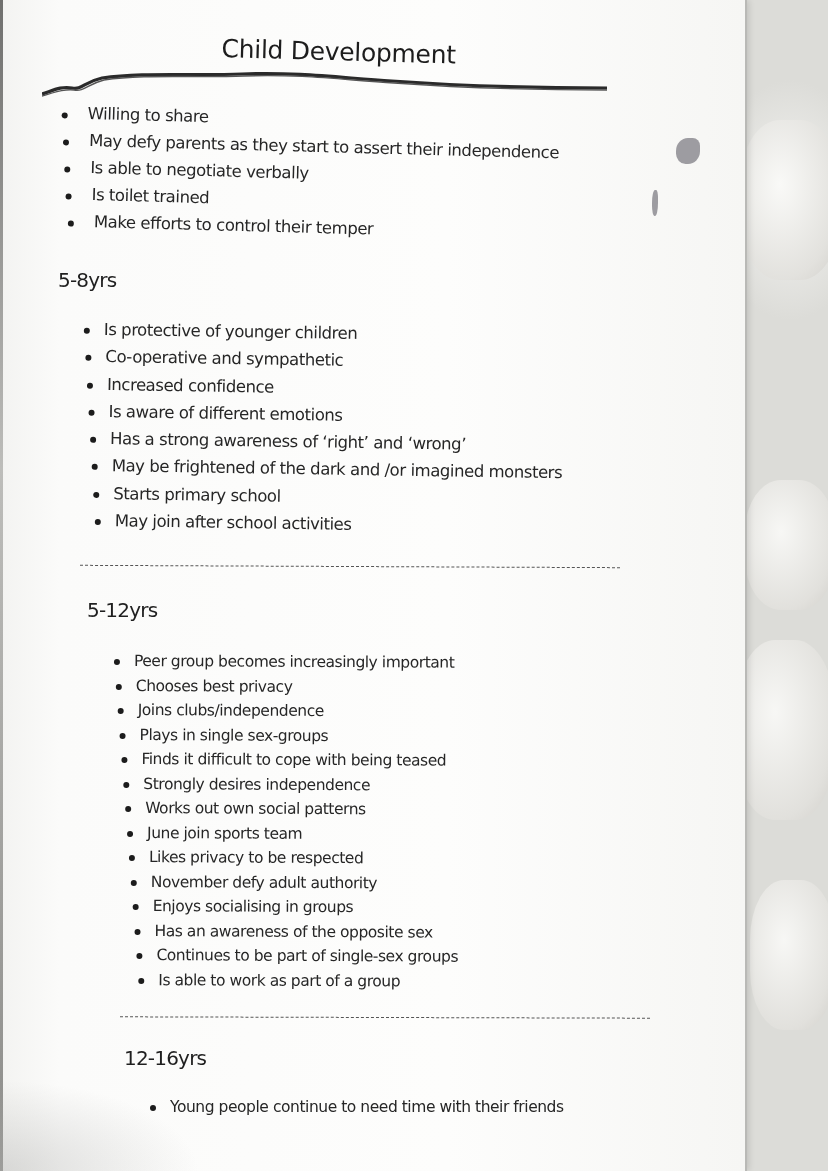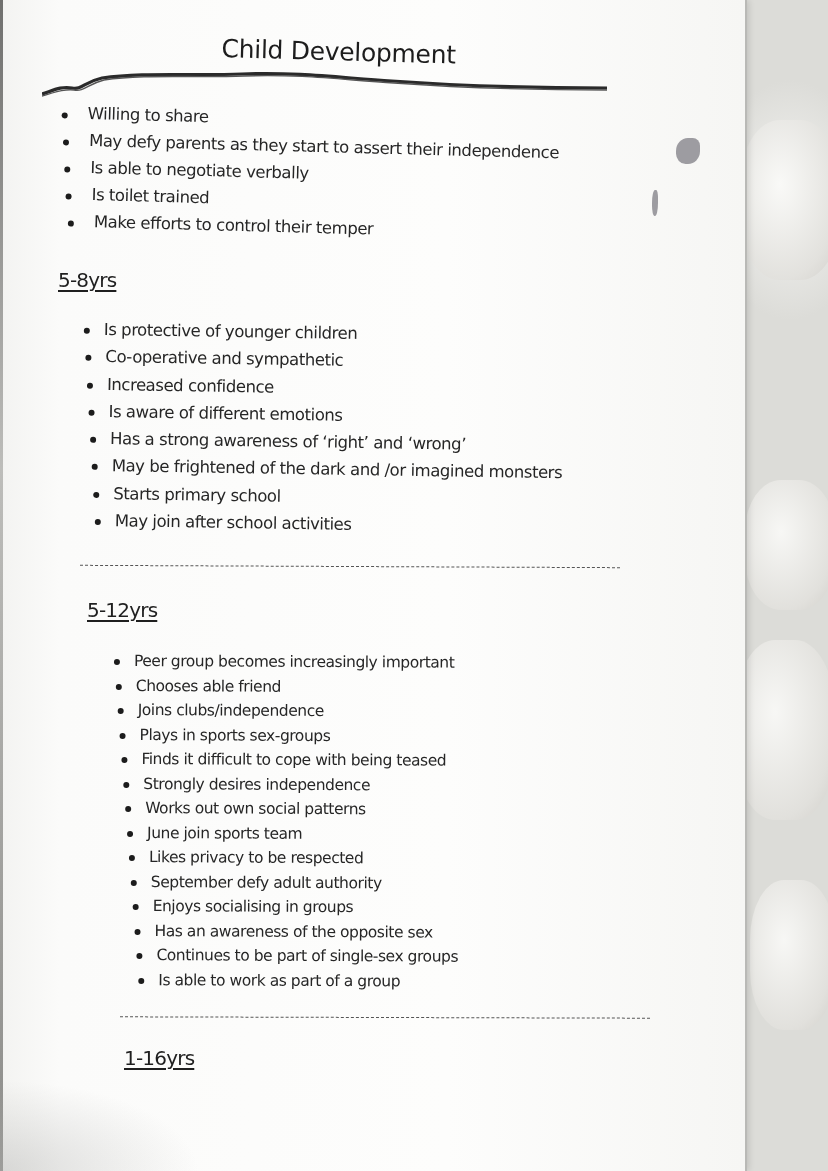--- a/index.html
+++ b/index.html
@@ -66,21 +66,20 @@
       position: absolute;
       left: 42px;
       top: 68px;
       width: 565px;
       height: 30px;
     }
     .section-heading {
       position: absolute;
       font-size: 20px;
       color: #1f1f1f;
-      text-decoration: underline;
       text-underline-offset: 3px;
       letter-spacing: -0.8px;
       white-space: nowrap;
     }
     ul.bullets {
       position: absolute;
       list-style: none;
       margin: 0;
       padding: 0;
     }
@@ -160,31 +159,34 @@
     <li style="margin-left:10px"><span class="dot"></span><span>May be frightened of the dark and /or imagined monsters</span></li>
     <li style="margin-left:12px"><span class="dot"></span><span>Starts primary school</span></li>
     <li style="margin-left:14px"><span class="dot"></span><span>May join after school activities</span></li>
   </ul>
 
   <div class="dashed" style="left:80px; top:566px; width:540px; transform: rotate(0.25deg);"></div>
 
   <div class="section-heading" style="left:87px; top:598px;">5-12yrs</div>
   <ul class="bullets" id="list-812" style="left:134px; top:652px; transform: rotate(0.3deg); transform-origin:left top;">
     <li><span class="dot"></span><span>Peer group becomes increasingly important</span></li>
-    <li style="margin-left:2px"><span class="dot"></span><span>Chooses able friend</span></li>
+    <li style="margin-left:2px"><span class="dot"></span><span>Chooses best privacy</span></li>
     <li style="margin-left:4px"><span class="dot"></span><span>Joins clubs/independence</span></li>
-    <li style="margin-left:6px"><span class="dot"></span><span>Plays in sports sex-groups</span></li>
+    <li style="margin-left:6px"><span class="dot"></span><span>Plays in single sex-groups</span></li>
     <li style="margin-left:8px"><span class="dot"></span><span>Finds it difficult to cope with being teased</span></li>
     <li style="margin-left:10px"><span class="dot"></span><span>Strongly desires independence</span></li>
     <li style="margin-left:12px"><span class="dot"></span><span>Works out own social patterns</span></li>
     <li style="margin-left:14px"><span class="dot"></span><span>June join sports team</span></li>
     <li style="margin-left:16px"><span class="dot"></span><span>Likes privacy to be respected</span></li>
-    <li style="margin-left:18px"><span class="dot"></span><span>September defy adult authority</span></li>
+    <li style="margin-left:18px"><span class="dot"></span><span>November defy adult authority</span></li>
     <li style="margin-left:20px"><span class="dot"></span><span>Enjoys socialising in groups</span></li>
     <li style="margin-left:22px"><span class="dot"></span><span>Has an awareness of the opposite sex</span></li>
     <li style="margin-left:24px"><span class="dot"></span><span>Continues to be part of single-sex groups</span></li>
     <li style="margin-left:26px"><span class="dot"></span><span>Is able to work as part of a group</span></li>
   </ul>
 
   <div class="dashed" style="left:120px; top:1017px; width:530px; transform: rotate(0.15deg);"></div>
 
-  <div class="section-heading" style="left:124px; top:1046px;">1-16yrs</div>
+  <div class="section-heading" style="left:124px; top:1046px;">12-16yrs</div>
+  <ul class="bullets" id="list-1216" style="left:170px; top:1098px;">
+    <li><span class="dot"></span><span>Young people continue to need time with their friends</span></li>
+  </ul>
 </div>
 
 </body></html>

